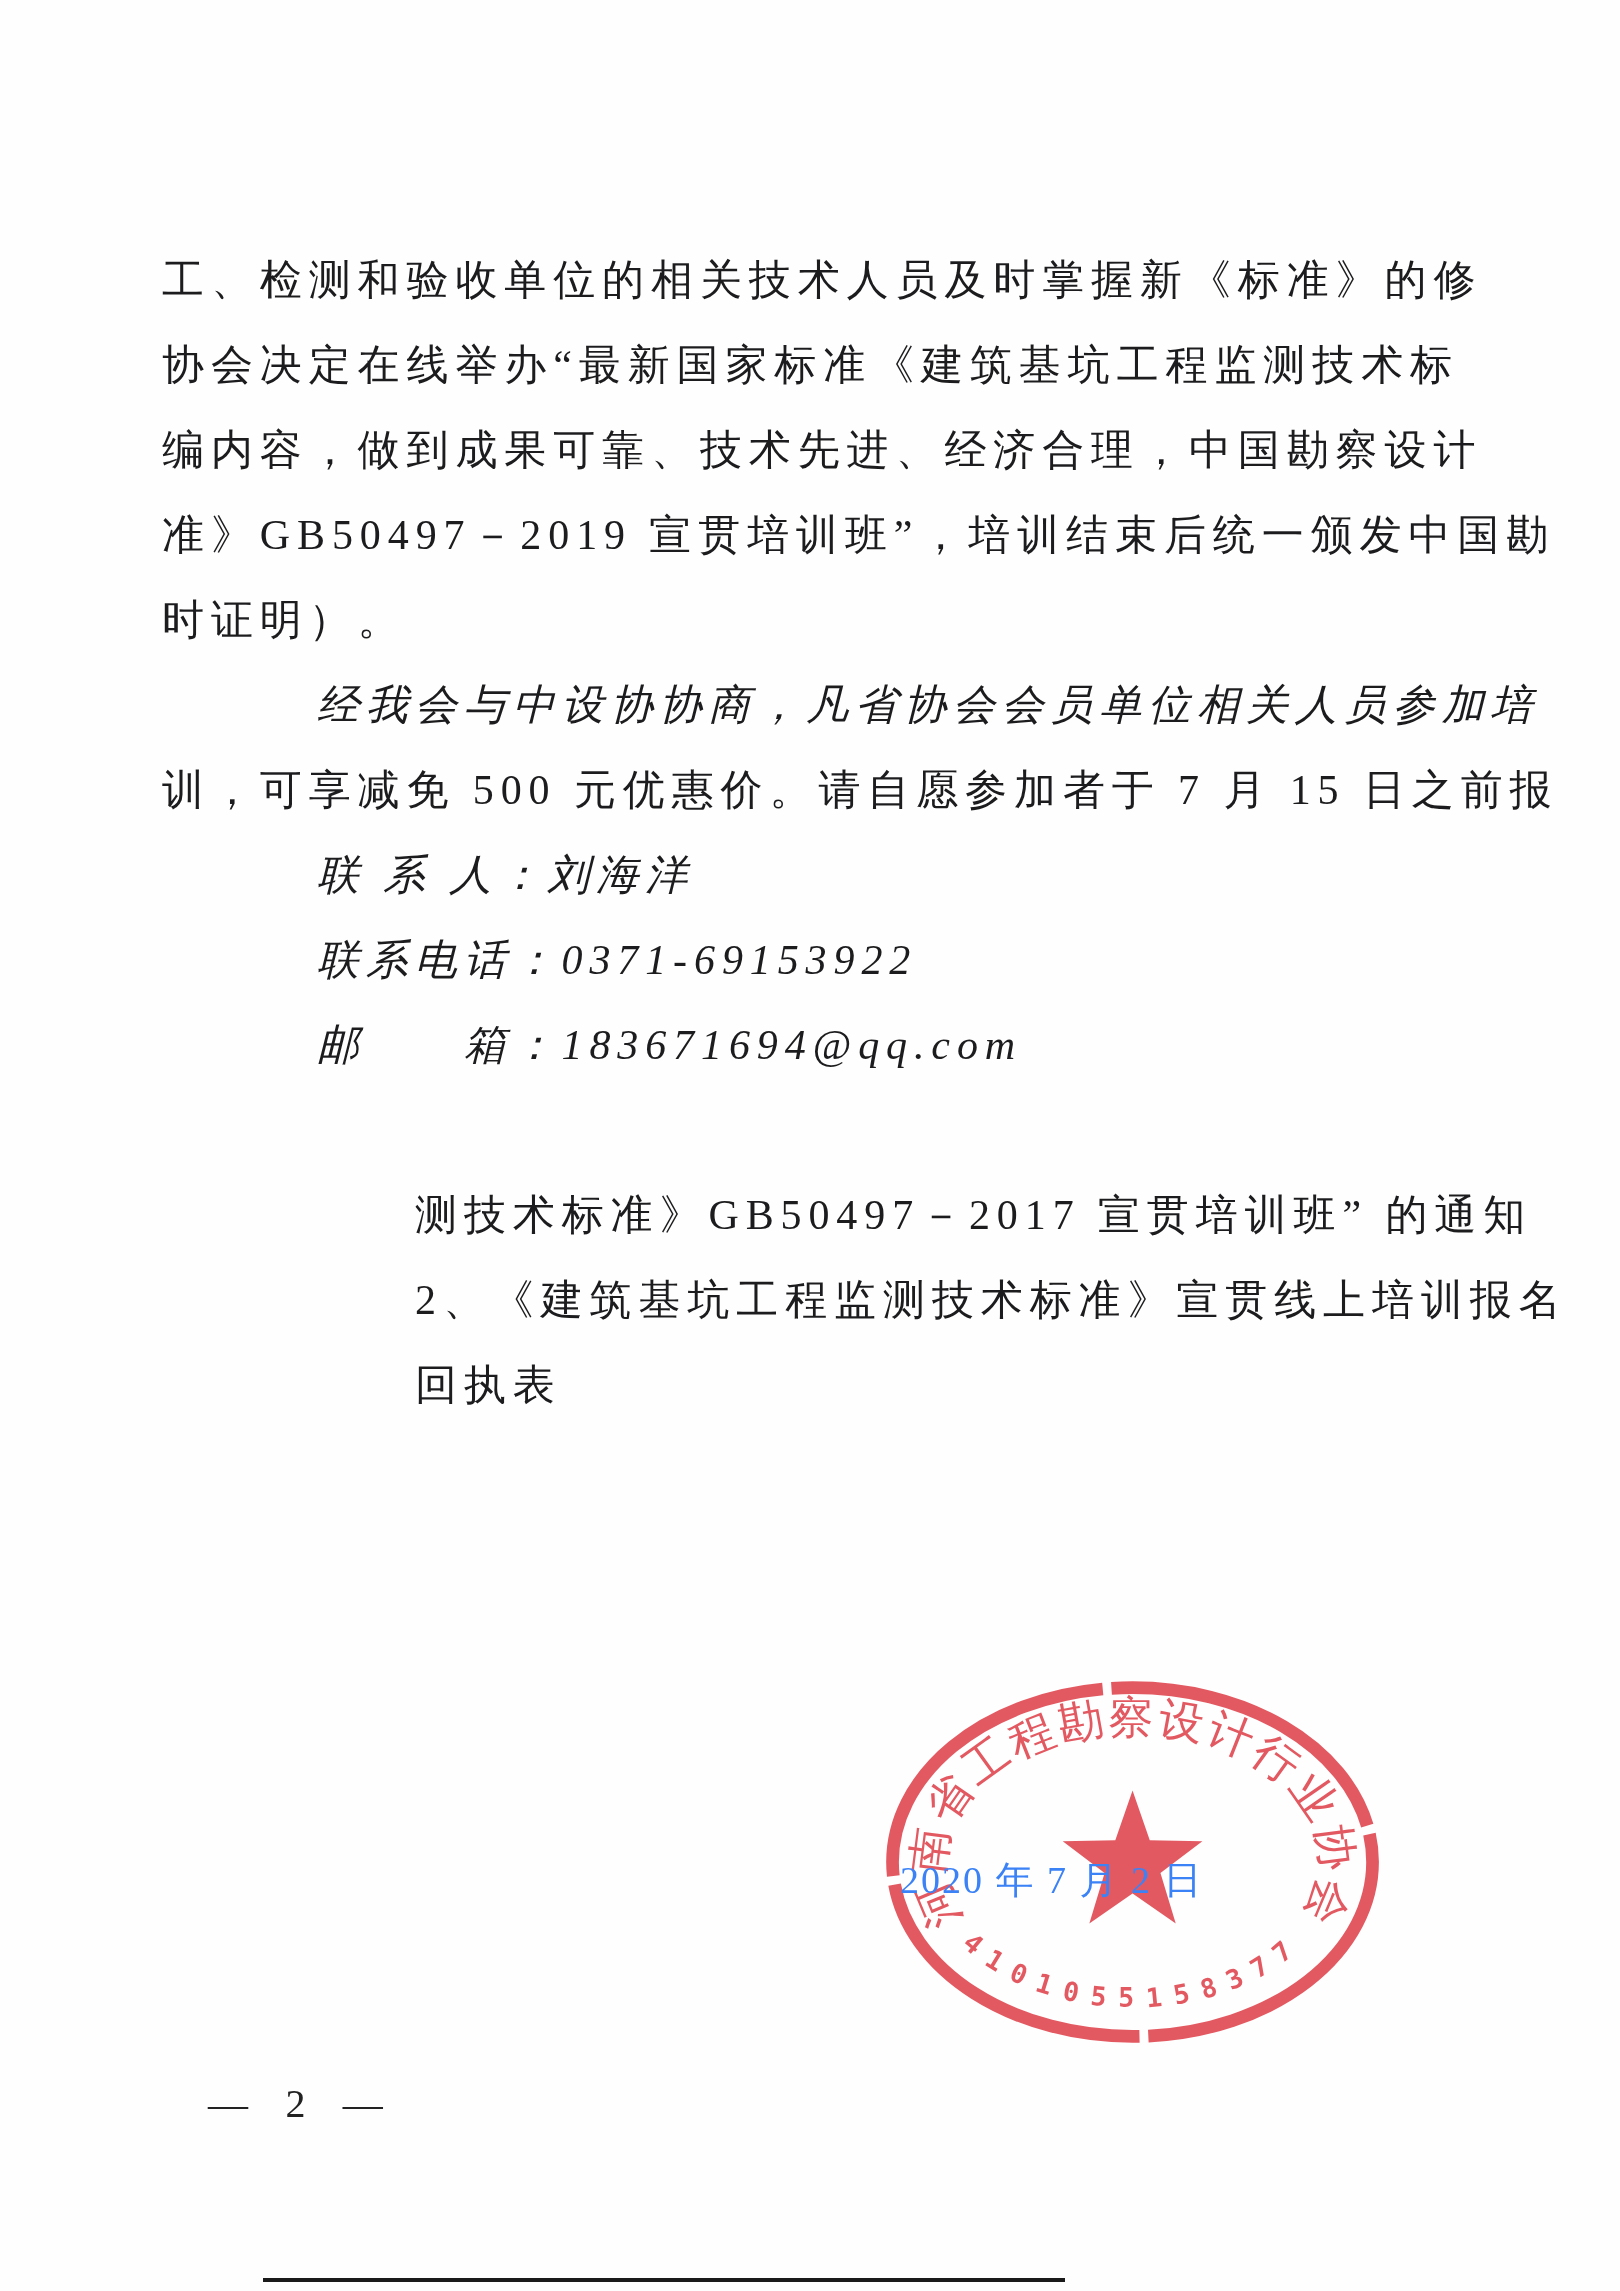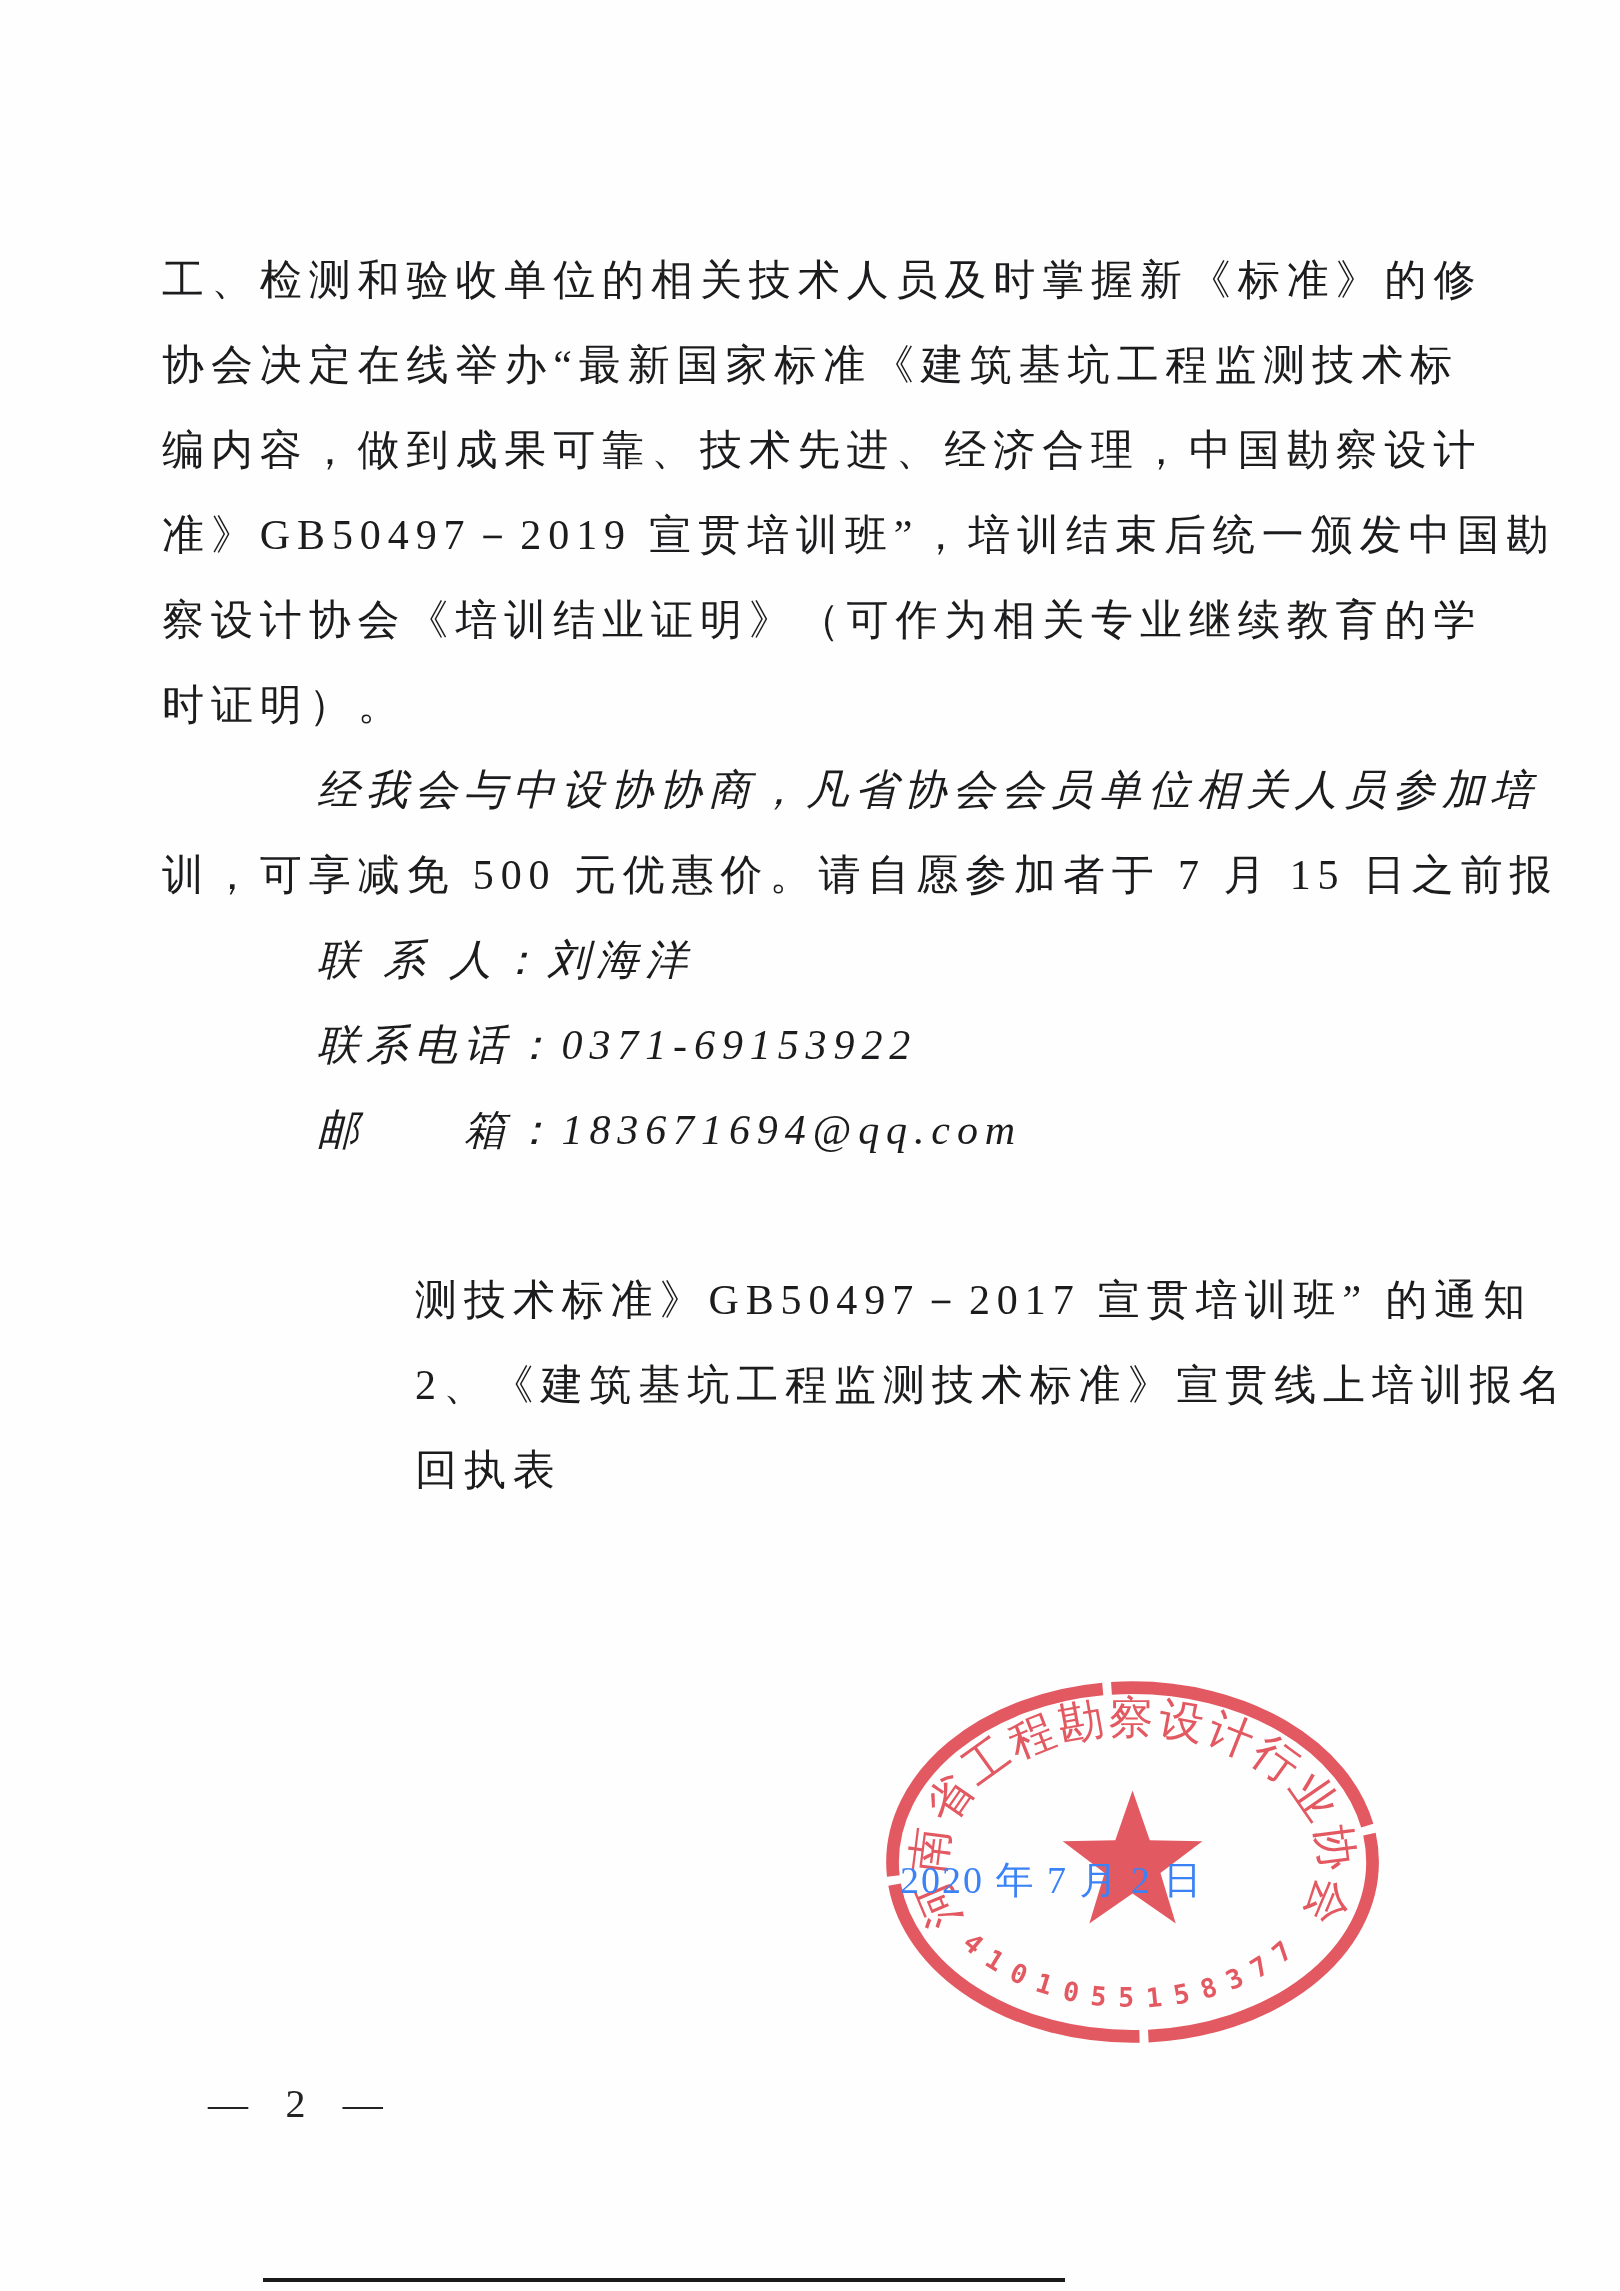--- a/index.html
+++ b/index.html
@@ -72,21 +72,20 @@
 </head>
 <body>
 
 <div class="page">
 
   <div class="body-text">
     <div class="line">工、检测和验收单位的相关技术人员及时掌握新《标准》的修</div>
     <div class="line">协会决定在线举办“最新国家标准《建筑基坑工程监测技术标</div>
     <div class="line">编内容，做到成果可靠、技术先进、经济合理，中国勘察设计</div>
     <div class="line">准》GB50497－2019 宣贯培训班”，培训结束后统一颁发中国勘</div>
-    <div class="line">察设计协会《培训结业证明》（可作为相关专业继续教育的学</div>
     <div class="line">时证明）。</div>
 
     <div class="line indent-2">经我会与中设协协商，凡省协会会员单位相关人员参加培</div>
     <div class="line">训，可享减免 500 元优惠价。请自愿参加者于 7 月 15 日之前报</div>
 
     <div class="line indent-2">联 系 人：刘海洋</div>
     <div class="line indent-2">联系电话：0371-69153922</div>
     <div class="line indent-2">邮　　箱：183671694@qq.com</div>
 
     <div class="blank"></div>

